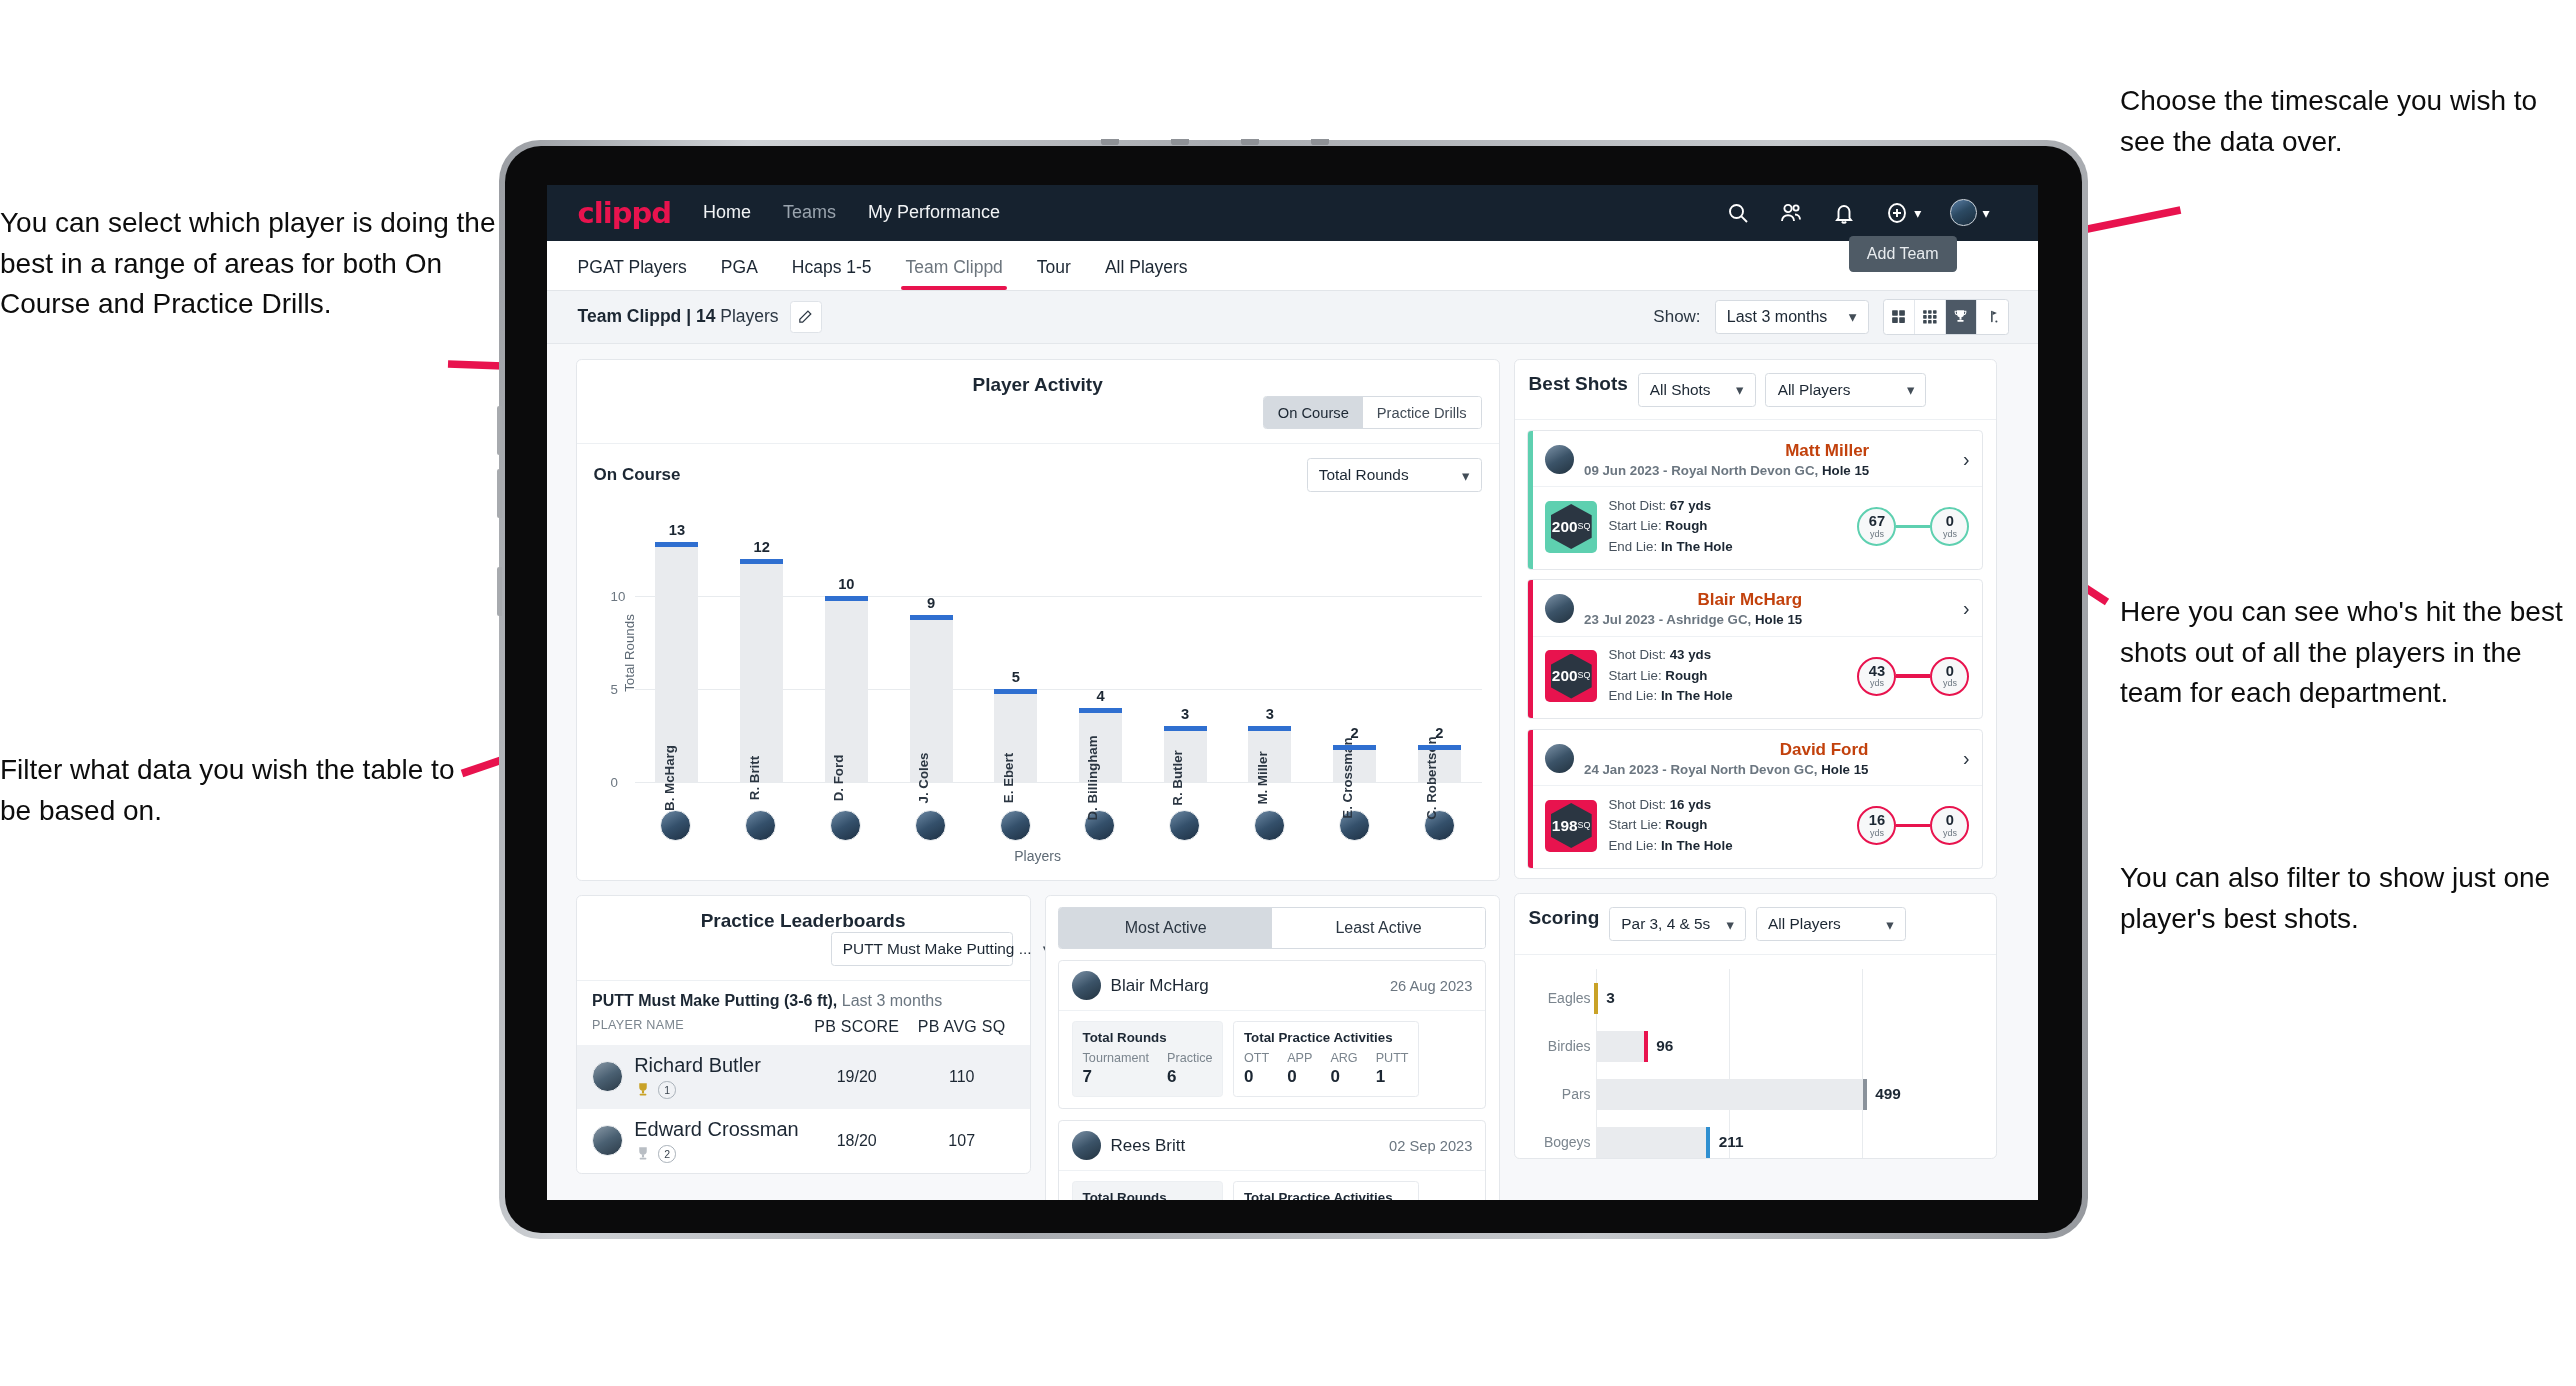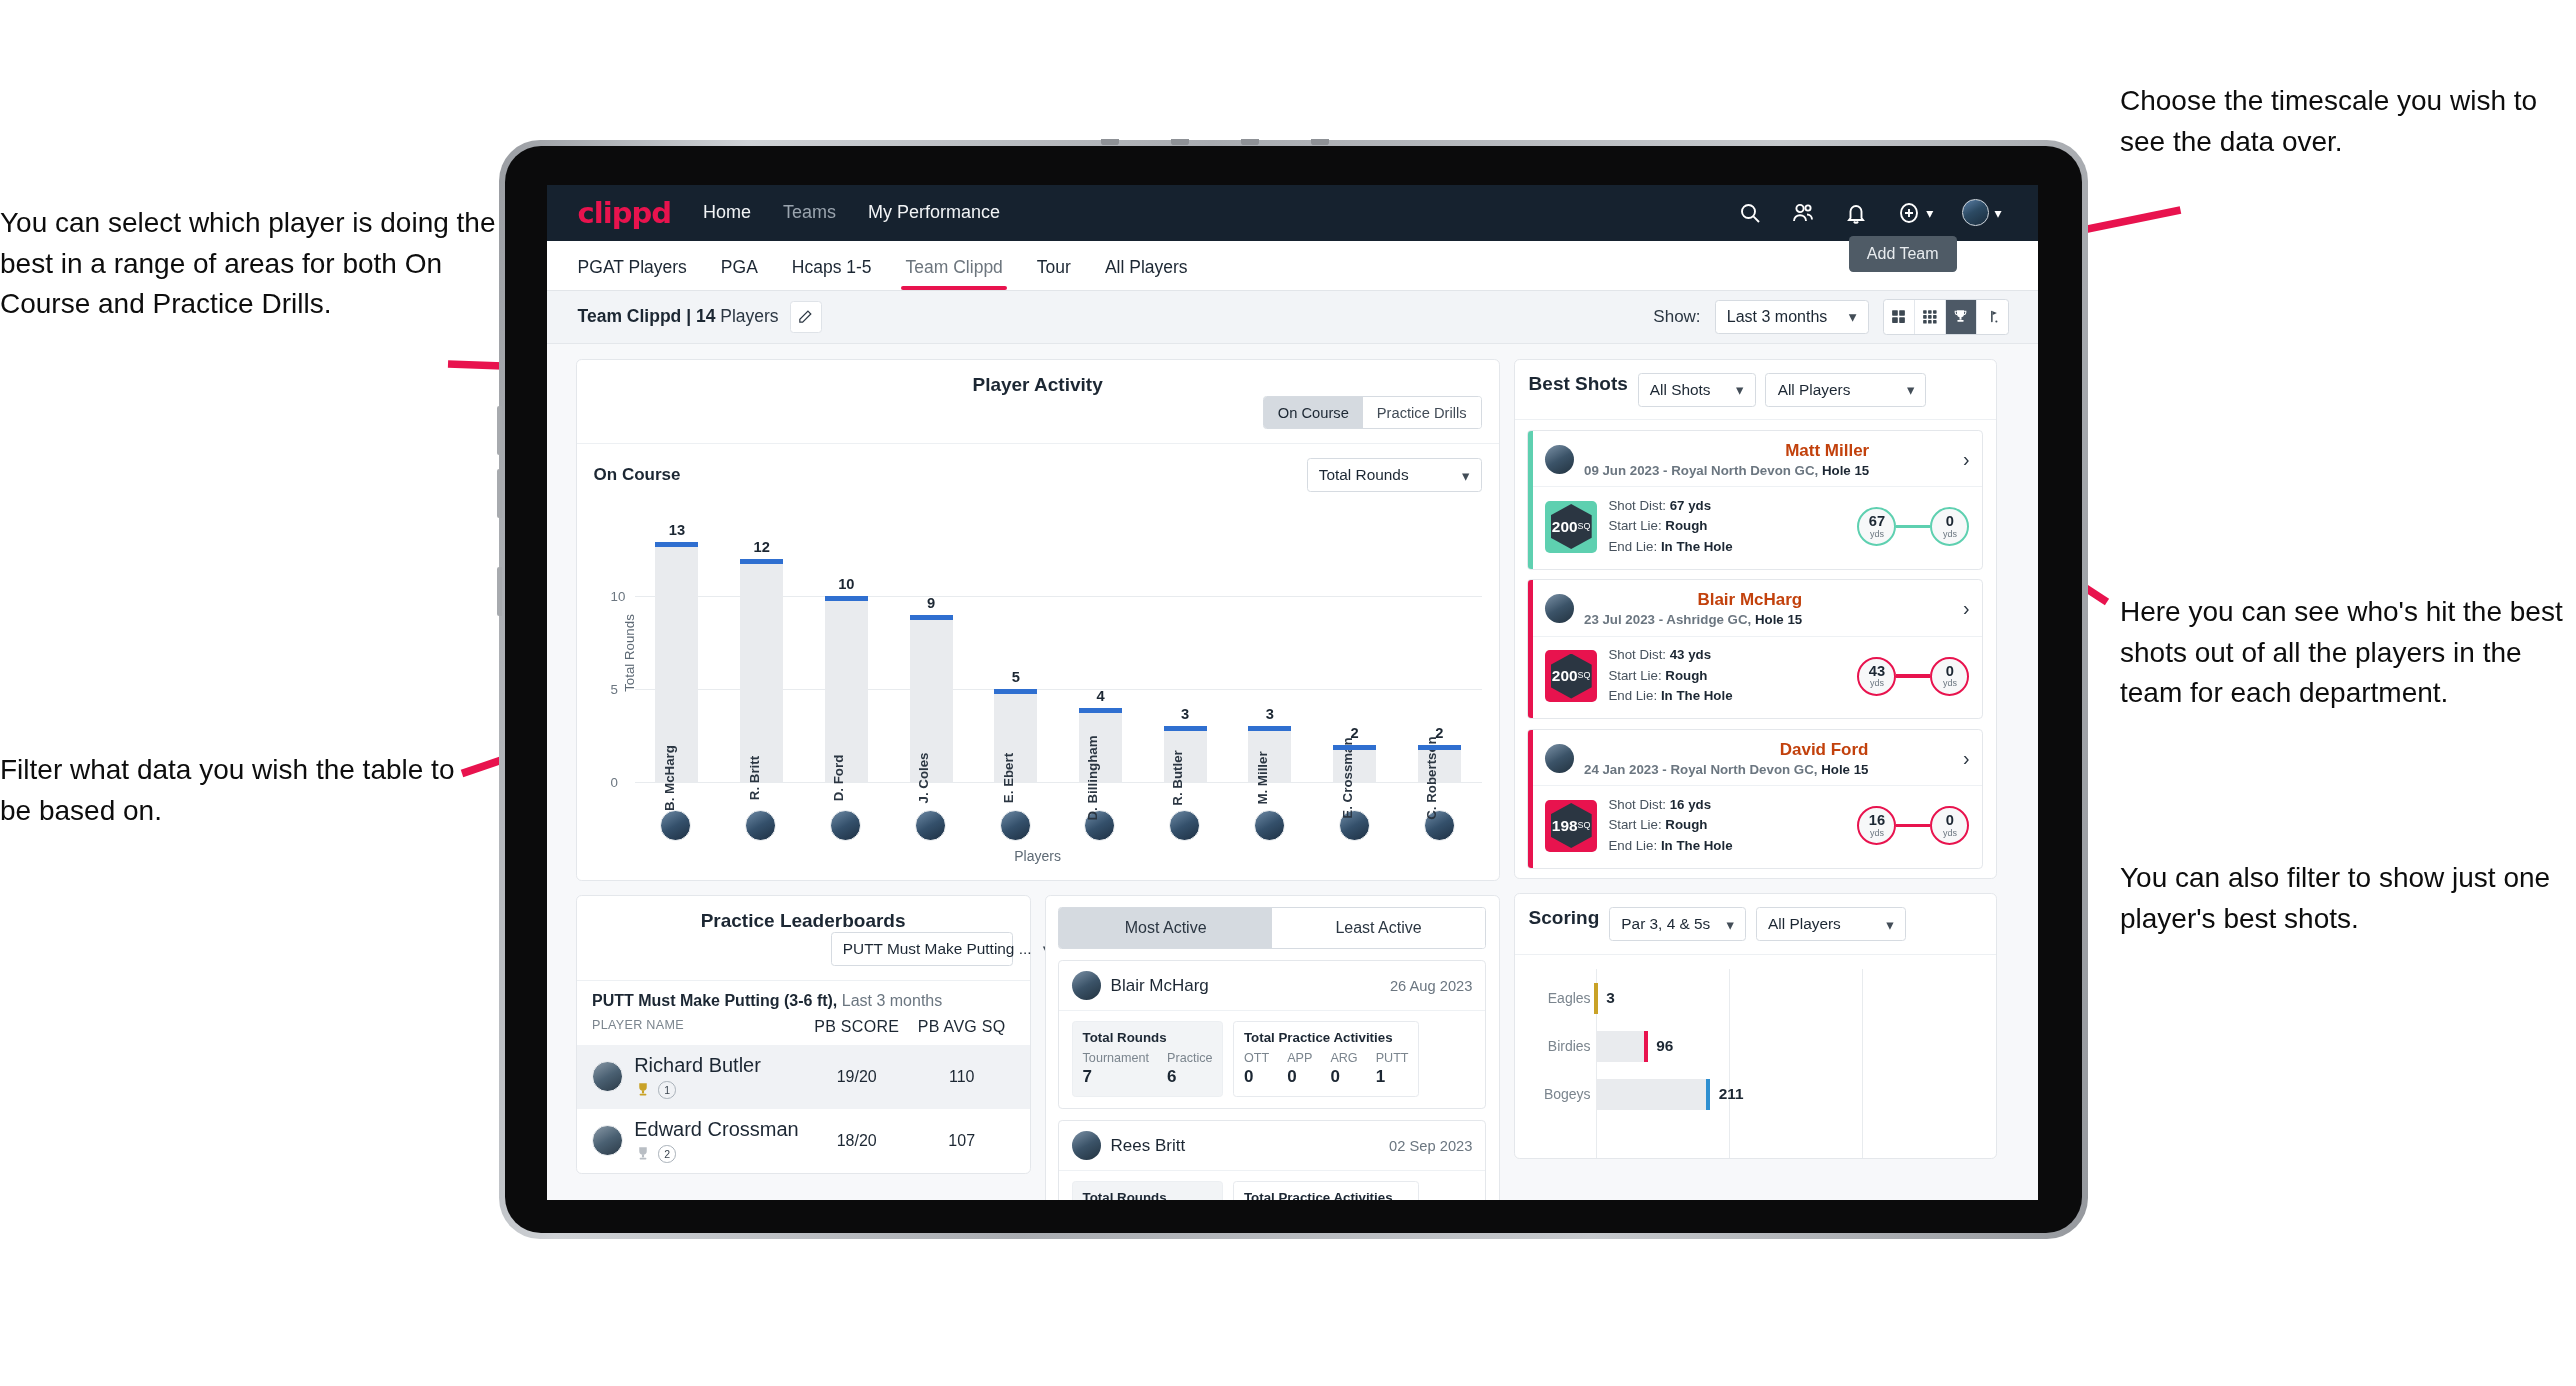--- a/index.html
+++ b/index.html
@@ -27,21 +27,21 @@
             background:#0b0b0c; border-radius:36px; }
   #screen { position:absolute; left:42px; top:39px; width:1491px; height:1015px;
             background:#f7f8fa; overflow:hidden; }
   .cam { position:absolute; top:-1.4px; width:18px; height:6.3px; background:#8e9196;
          border-radius:0 0 2.8px 2.8px; }
   .sidebtn { position:absolute; left:-2.1px; width:4.9px; background:#a7aaae;
              border-radius:2.1px 0 0 2.1px; }
 
   
   #navbar { height:56px; background:#16222f; display:flex; align-items:center;
-            padding:0 4px 0 31px; }
+            padding:0 16px 0 31px; }
   #logo { color:#e8134e; font-size:29px; font-weight:700; letter-spacing:-1px;
           font-family:"DejaVu Sans", sans-serif; }
   .navlink { color:#f2f4f6; font-size:18px; margin-left:32px; }
   .navlink.dim { color:#9aa4ae; }
   #navright { margin-left:auto; display:flex; align-items:center;
               padding-right:32px; gap:29px; }
   .navicon { width:24px; height:24px; color:#ffffff; display:block; }
   .navgroup { display:flex; align-items:center; gap:5.6px; }
   .chev-sm { color:#ffffff; font-size:14px; }
   #avatar-nav { width:26.6px; height:26.6px; border-radius:50%;
@@ -778,20 +778,27 @@
                     <div class="sc-num">3</div>
                   </div>
                   <div class="sc-row">
                     <div class="sc-lbl">Birdies</div>
                     <div class="sc-bar" style="width:13.714285714285715%">
                       <div class="sc-cap" style="background:#e8134e"></div>
                     </div>
                     <div class="sc-num">96</div>
                   </div>
                   <div class="sc-row">
+                    <div class="sc-lbl">Pars</div>
+                    <div class="sc-bar" style="width:71.28571428571429%">
+                      <div class="sc-cap" style="background:#8a929b"></div>
+                    </div>
+                    <div class="sc-num">499</div>
+                  </div>
+                  <div class="sc-row">
                     <div class="sc-lbl">Bogeys</div>
                     <div class="sc-bar" style="width:30.142857142857142%">
                       <div class="sc-cap" style="background:#2f8fd0"></div>
                     </div>
                     <div class="sc-num">211</div>
                   </div>
                 </div>
             </div>
           </div>
 

